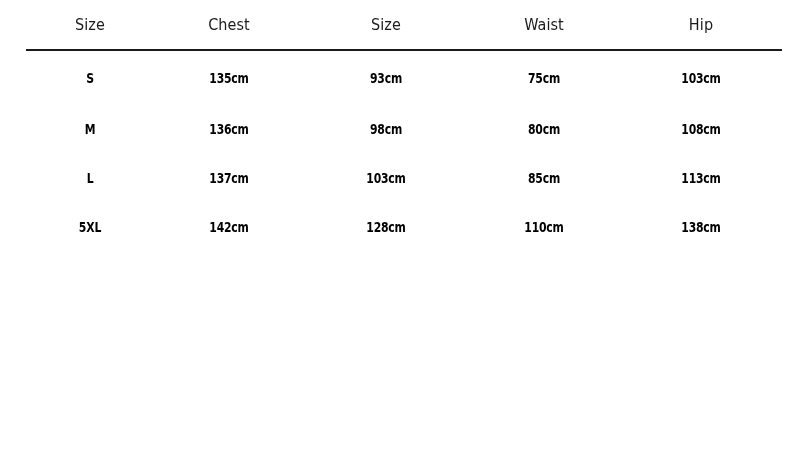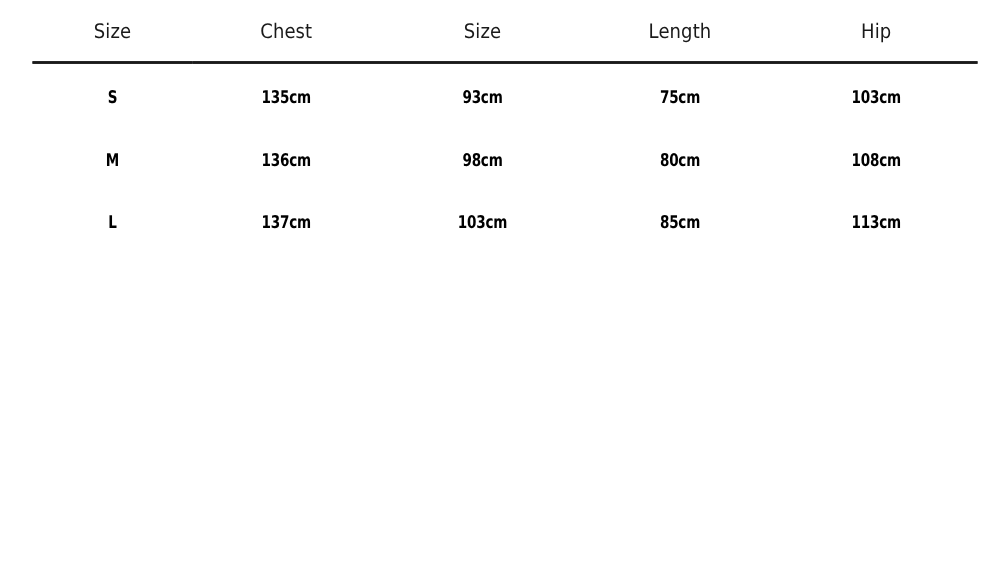--- a/index.html
+++ b/index.html
@@ -77,21 +77,21 @@
       <col class="c-length">
       <col class="c-chest">
       <col class="c-waist">
       <col class="c-hip">
     </colgroup>
     <thead>
       <tr>
           <th>Size</th>
           <th>Chest</th>
           <th>Size</th>
-          <th>Length</th>
+          <th>Waist</th>
           <th>Hip</th>
         </tr>
     </thead>
     <tbody>
         <tr>
           <td>S</td>
           <td>135cm</td>
           <td>93cm</td>
           <td>75cm</td>
           <td>103cm</td>
@@ -103,15 +103,22 @@
           <td>80cm</td>
           <td>108cm</td>
         </tr>
         <tr>
           <td>L</td>
           <td>137cm</td>
           <td>103cm</td>
           <td>85cm</td>
           <td>113cm</td>
         </tr>
+        <tr>
+          <td>5XL</td>
+          <td>142cm</td>
+          <td>128cm</td>
+          <td>110cm</td>
+          <td>138cm</td>
+        </tr>
       </tbody>
   </table>
 </div>
 
 </body></html>

